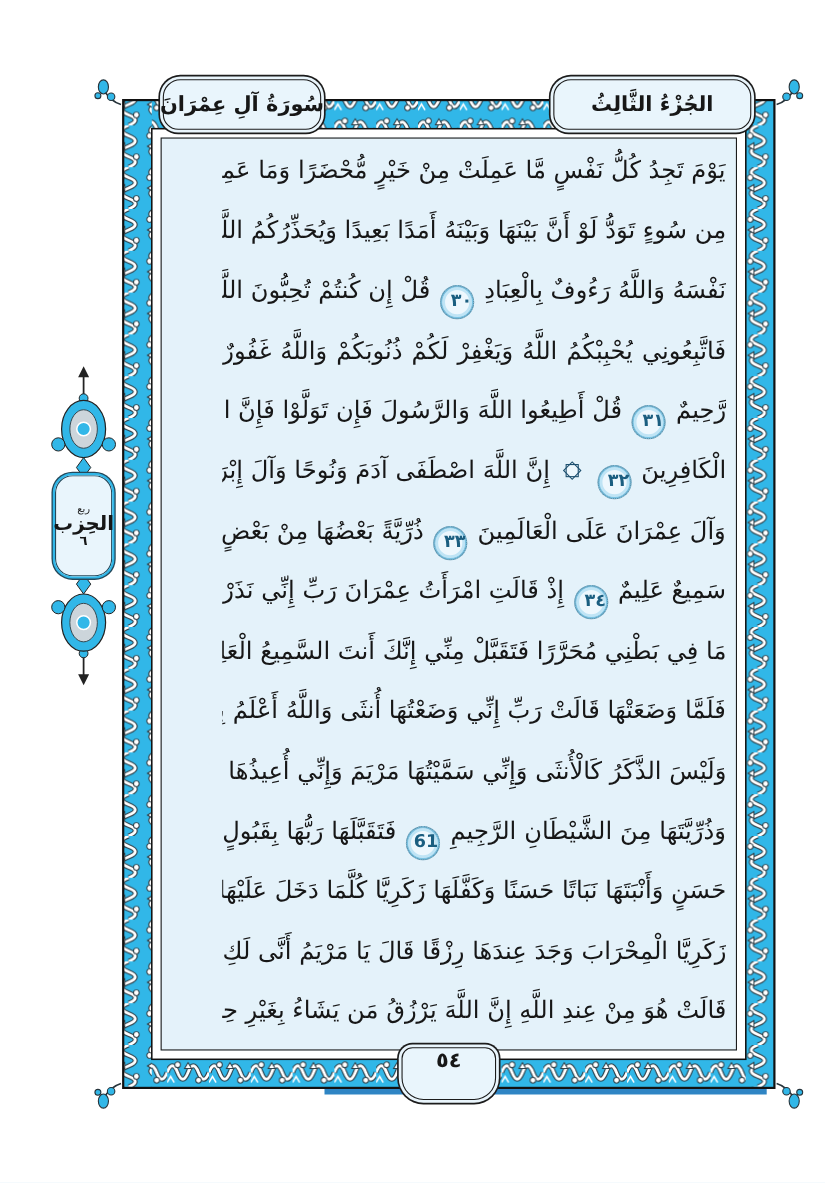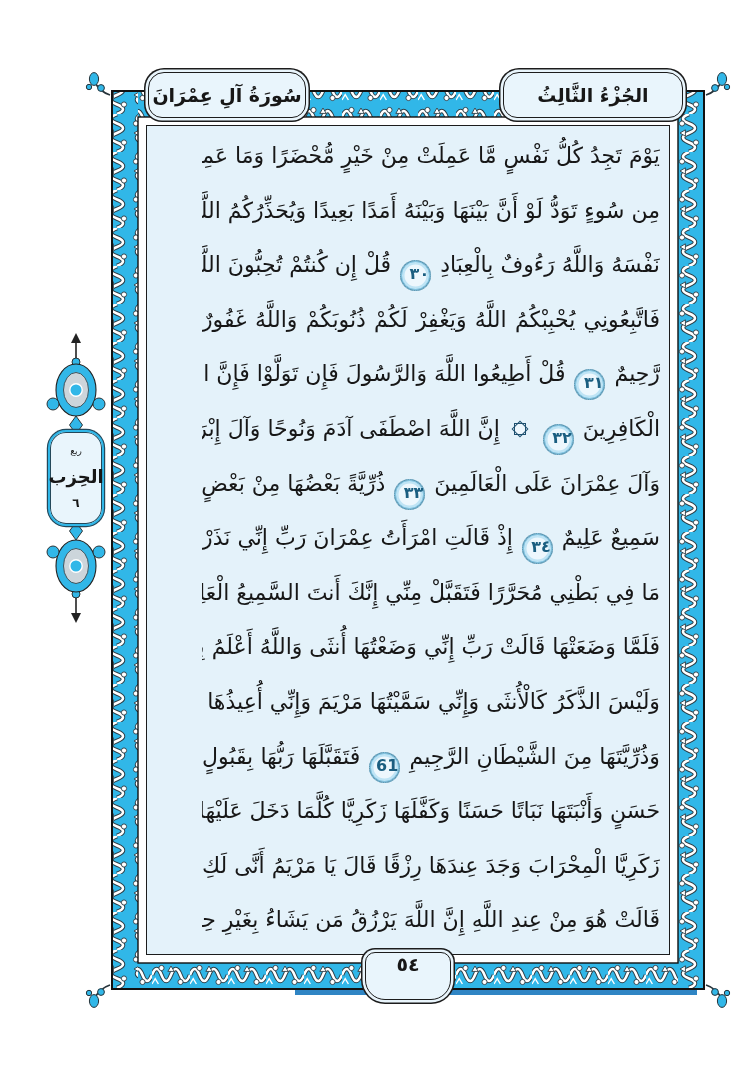--- a/index.html
+++ b/index.html
@@ -53,34 +53,34 @@
     position:absolute;top:72px;height:46px;box-sizing:border-box;
     background:var(--plaque);
     border:1.6px solid var(--outline);
     box-shadow:0 0 0 2.5px var(--plaque),0 0 0 4px var(--outline);
     border-radius:16px 16px 14px 14px;
     display:flex;align-items:center;justify-content:center;
     z-index:4;
   }
   .cartouche .label{font-size:19px;font-weight:bold;color:var(--ink);direction:rtl;white-space:nowrap;}
   .cartouche-juz{left:503px;width:180px;}
-  .cartouche-surah{left:148px;width:158px;}
+  .cartouche-surah{left:148px;width:144px;}
 
   
   .side-marker{position:absolute;left:34px;top:332px;width:84px;height:292px;z-index:3;}
   .side-marker svg{position:absolute;inset:0;}
   .medallion{
     position:absolute;left:50%;top:98px;transform:translateX(-50%);
     width:56px;height:96px;box-sizing:border-box;
     background:var(--plaque);
     border:2.4px solid var(--band);
     box-shadow:0 0 0 1.2px #24485a, inset 0 0 0 1px #24485a;
     border-radius:18px;
     display:flex;flex-direction:column;align-items:center;justify-content:center;
-    gap:13px;color:var(--ink);direction:rtl;
+    gap:1px;color:var(--ink);direction:rtl;
   }
   .medallion .sm-l1{font-size:9px;line-height:9px;}
   .medallion .sm-l2{font-size:18px;line-height:15px;font-weight:bold;}
   .medallion .sm-num{font-size:12px;line-height:13px;font-weight:bold;}
 
   
   .page-number-plaque{
     position:absolute;left:365px;top:952px;width:86px;height:48px;box-sizing:border-box;
     background:var(--plaque);
     border:1.6px solid var(--outline);

